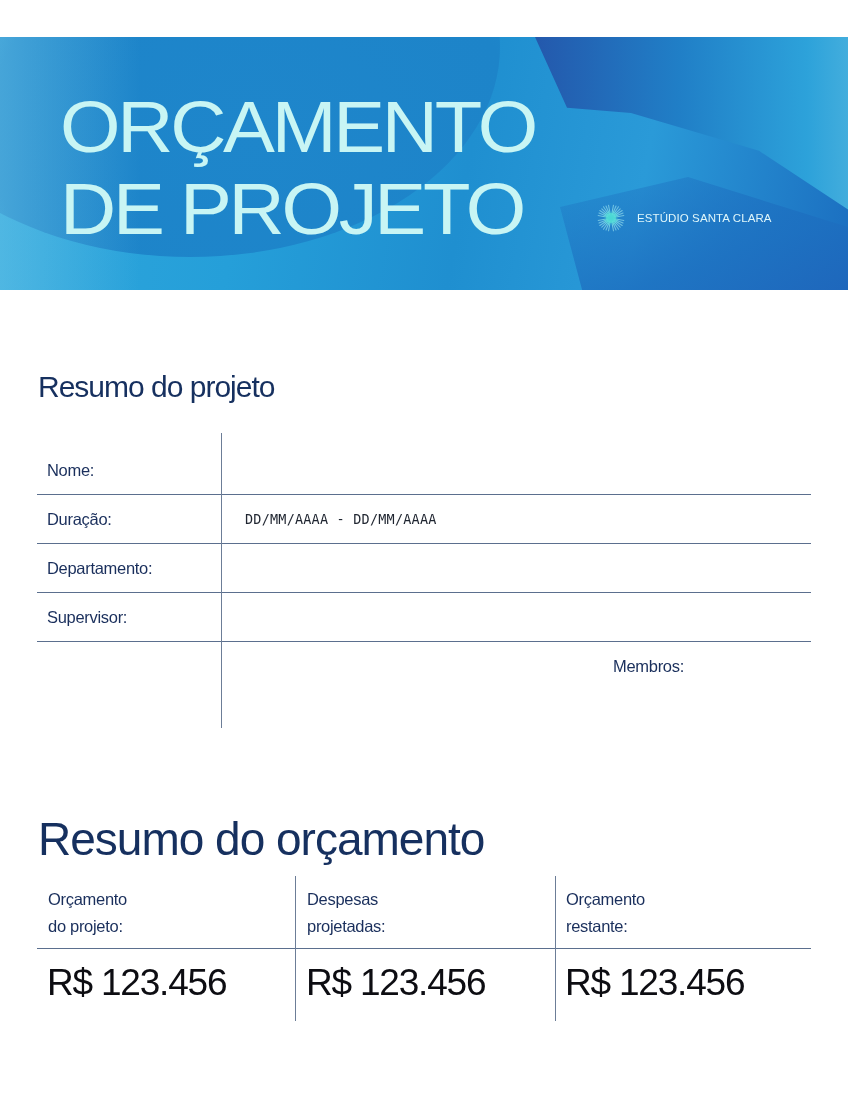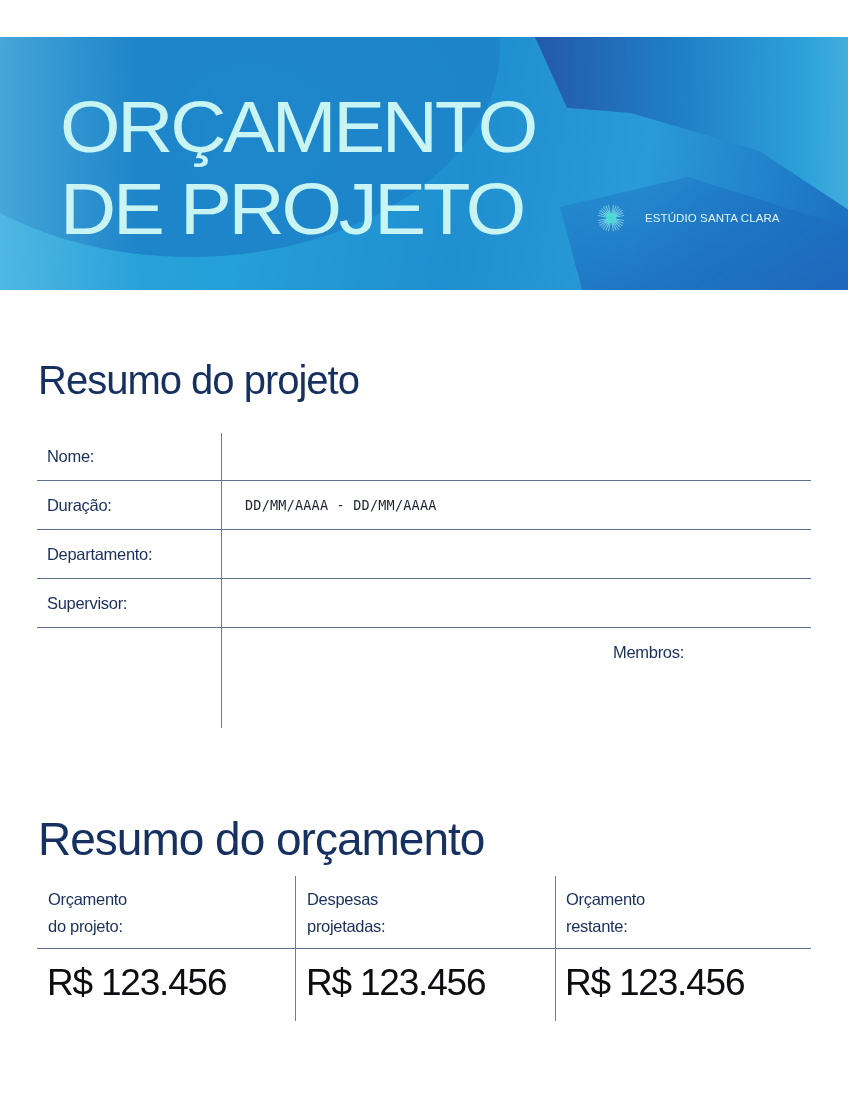--- a/index.html
+++ b/index.html
@@ -37,35 +37,35 @@
     position: absolute; left: 60px; top: 86px;
     font-family: "Liberation Sans", sans-serif;
     font-size: 72px; line-height: 82px; font-weight: 400;
     color: #c8f5f4; letter-spacing: -3px;
     transform: scaleX(1.08); transform-origin: left top;
   }
   .title .line { display: block; white-space: nowrap; }
 
   .brand {
     position: absolute; left: 597px; top: 204px; height: 28px;
-    display: flex; align-items: center; gap: 20px;
+    display: flex; align-items: center; gap: 12px;
   }
   .brand-icon { width: 28px; height: 28px; }
   .brand-name {
     font-size: 11.5px; color: #dff6fa; letter-spacing: 0.1px; font-weight: 400;
   }
 
   .section-title {
     position: absolute; left: 38px;
     color: #16305f; font-weight: 400; letter-spacing: -1px;
   }
-  .s1 { top: 358px; font-size: 40px; }
+  .s1 { top: 370px; font-size: 30px; }
   .s2 { top: 812px; font-size: 46px; }
 
-  .proj-table { position: absolute; left: 37px; top: 433px; width: 774px; }
+  .proj-table { position: absolute; left: 37px; top: 447px; width: 774px; }
   .proj-row { position: relative; height: 49px; border-bottom: 1px solid #5b6f8e; display: flex; align-items: center; }
   .proj-row:first-child { height: 48px; }
   .proj-row:last-child { border-bottom: none; height: 48px; justify-content: flex-end; }
   .proj-label { width: 184px; padding-left: 10px; font-size: 16.5px; color: #1a2f5c; letter-spacing: -0.3px; }
   .proj-value { padding-left: 24px; font-family: "DejaVu Sans Mono", monospace; font-size: 13.5px; color: #1f2530; letter-spacing: 0.2px; }
   .proj-divider { position: absolute; left: 221px; top: 433px; width: 1px; height: 295px; background: #6c7d97; }
 
   .budget { position: absolute; left: 37px; top: 876px; width: 774px; height: 145px; }
   .budget-col { position: absolute; top: 0; height: 145px; }
   .budget-col .label { position: absolute; left: 11px; top: 10px; font-size: 16.5px; line-height: 27px; color: #1a2f5c; letter-spacing: -0.3px; width: 200px; }

